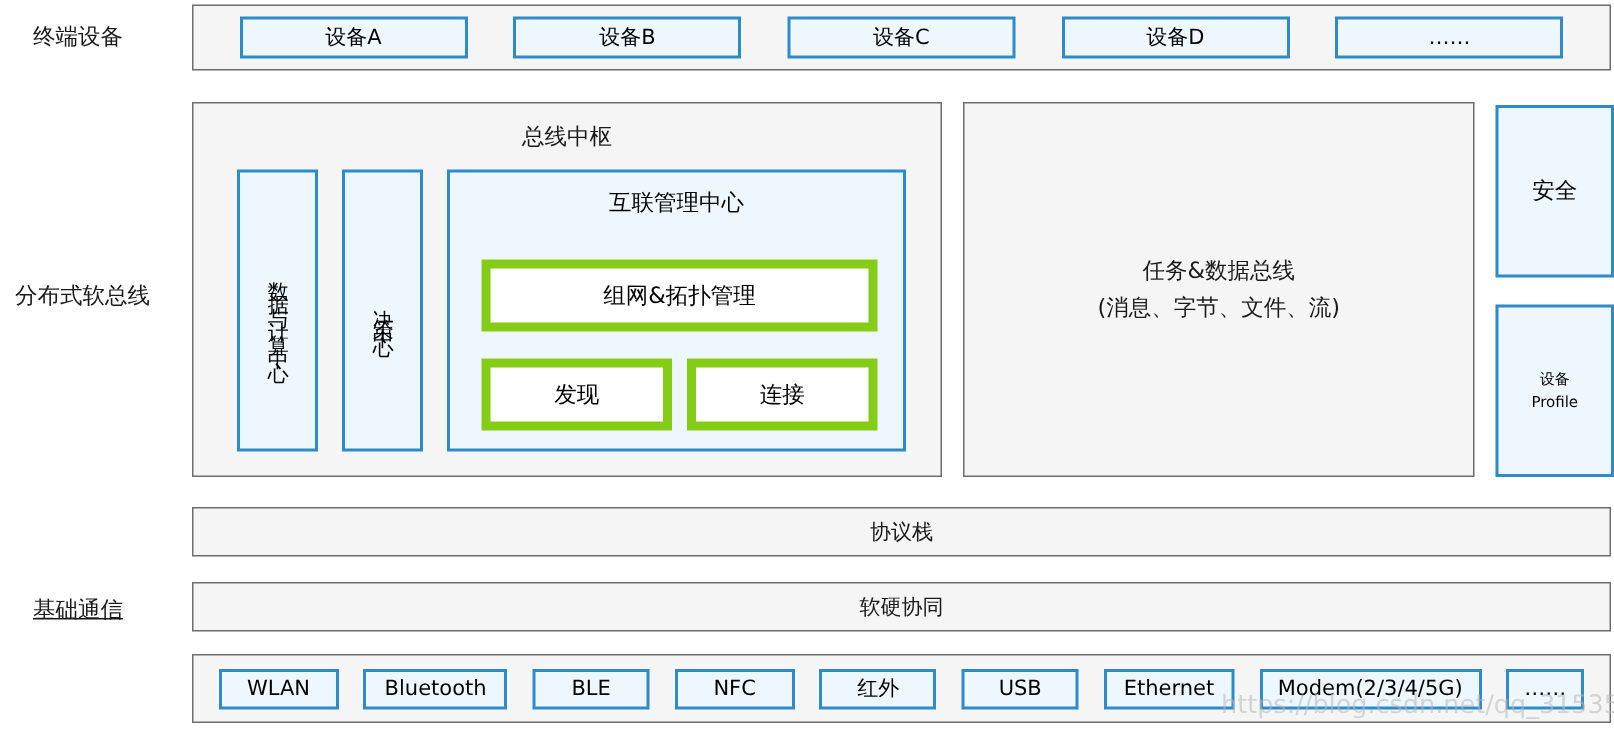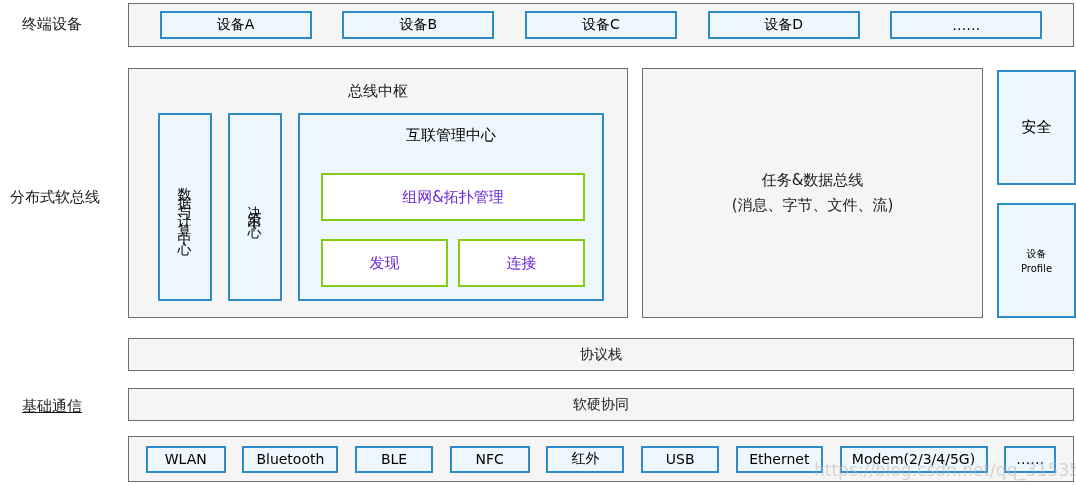--- a/index.html
+++ b/index.html
@@ -31,27 +31,27 @@
     display: flex;
     align-items: center;
     justify-content: center;
     font-size: 14px;
     color: #000;
     text-align: center;
   }
   .whitebox {
     position: absolute;
     background: #ffffff;
-    border: 2px solid #84cc16;
+    border: 6px solid #84cc16;
     box-sizing: border-box;
     display: flex;
     align-items: center;
     justify-content: center;
     font-size: 15px;
-    color: #6d28d9;
+    color: #000000;
   }
   .abs { position: absolute; }
 
   
   .devices-container {
     left: 128px; top: 3px; width: 946px; height: 44px;
     display: flex; align-items: center; justify-content: space-evenly;
   }
   .device-box { width: 152px; height: 28px; }
 

